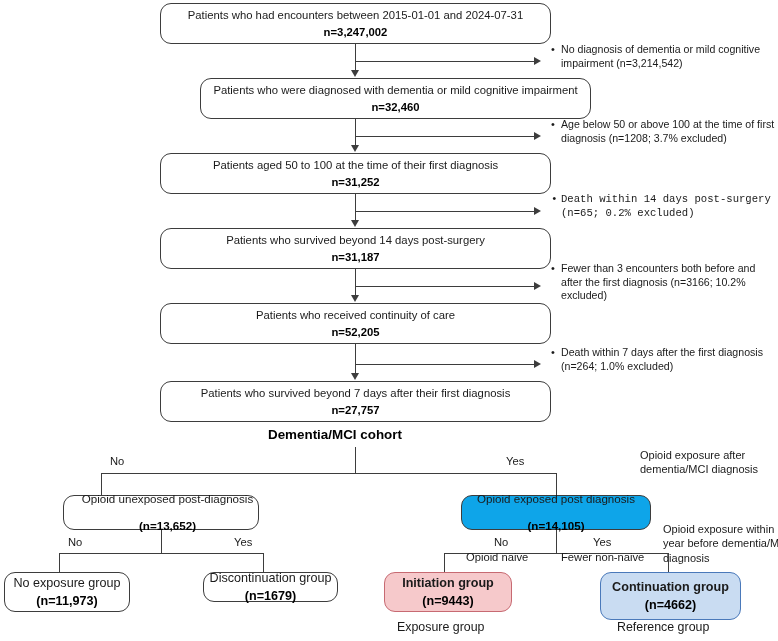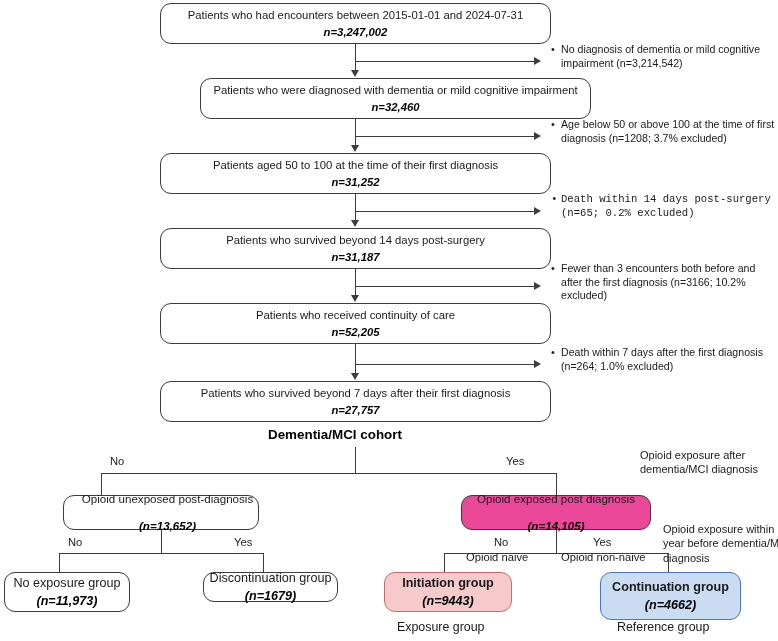--- a/index.html
+++ b/index.html
@@ -38,24 +38,23 @@
     font-weight: 400;
     color: #1a1a1a;
     padding: 0 6px;
     white-space: nowrap;
   }
   .fbox .l2 {
     font-size: 11.3px;
     font-weight: bold;
     color: #000000;
     margin-top: 2px;
-    font-style: italic;
-  }
-
-  .fbox.shaded { background: #ec4899; }
+  }
+
+  .fbox.shaded { background: #0ea5e9; }
   .fbox.pink   { background: #f6c9cb; border-color: #c76a72; }
   .fbox.blue   { background: #c9dcf2; border-color: #4a79ba; }
 
   .fbox.pink .l1, .fbox.blue .l1 { font-weight: bold; font-size: 12.6px; }
   .fbox.pink .l2, .fbox.blue .l2 { font-weight: bold; font-size: 12.6px; }
 
   .fbox.leaf .l1 { font-size: 12.6px; }
   .fbox.leaf .l2 { font-size: 12.6px; }
 
   .fbox.mid .l1 { font-size: 11.6px; }
@@ -226,21 +225,21 @@
   <div class="lbl" style="left:234px; top:536px;">Yes</div>
 
   <div class="vline" style="left:556px; top:530px; height:23px;"></div>
   <div class="hline" style="left:444px; top:553px; width:224px;"></div>
   <div class="vline" style="left:444px; top:553px; height:19px;"></div>
   <div class="vline" style="left:668px; top:553px; height:19px;"></div>
 
   <div class="lbl" style="left:494px; top:536px;">No</div>
   <div class="lbl" style="left:593px; top:536px;">Yes</div>
   <div class="lbl" style="left:466px; top:551px;">Opioid naive</div>
-  <div class="lbl" style="left:561px; top:551px;">Opioid non-naive</div>
+  <div class="lbl" style="left:561px; top:551px;">Fewer non-naive</div>
 
   <div class="fbox leaf" style="left:4px; top:572px; width:126px; height:40px;">
     <div class="l1">No exposure group</div>
     <div class="l2">(n=11,973)</div>
   </div>
 
   <div class="fbox leaf" style="left:203px; top:572px; width:135px; height:30px;">
     <div class="l1">Discontinuation group</div>
     <div class="l2">(n=1679)</div>
   </div>

